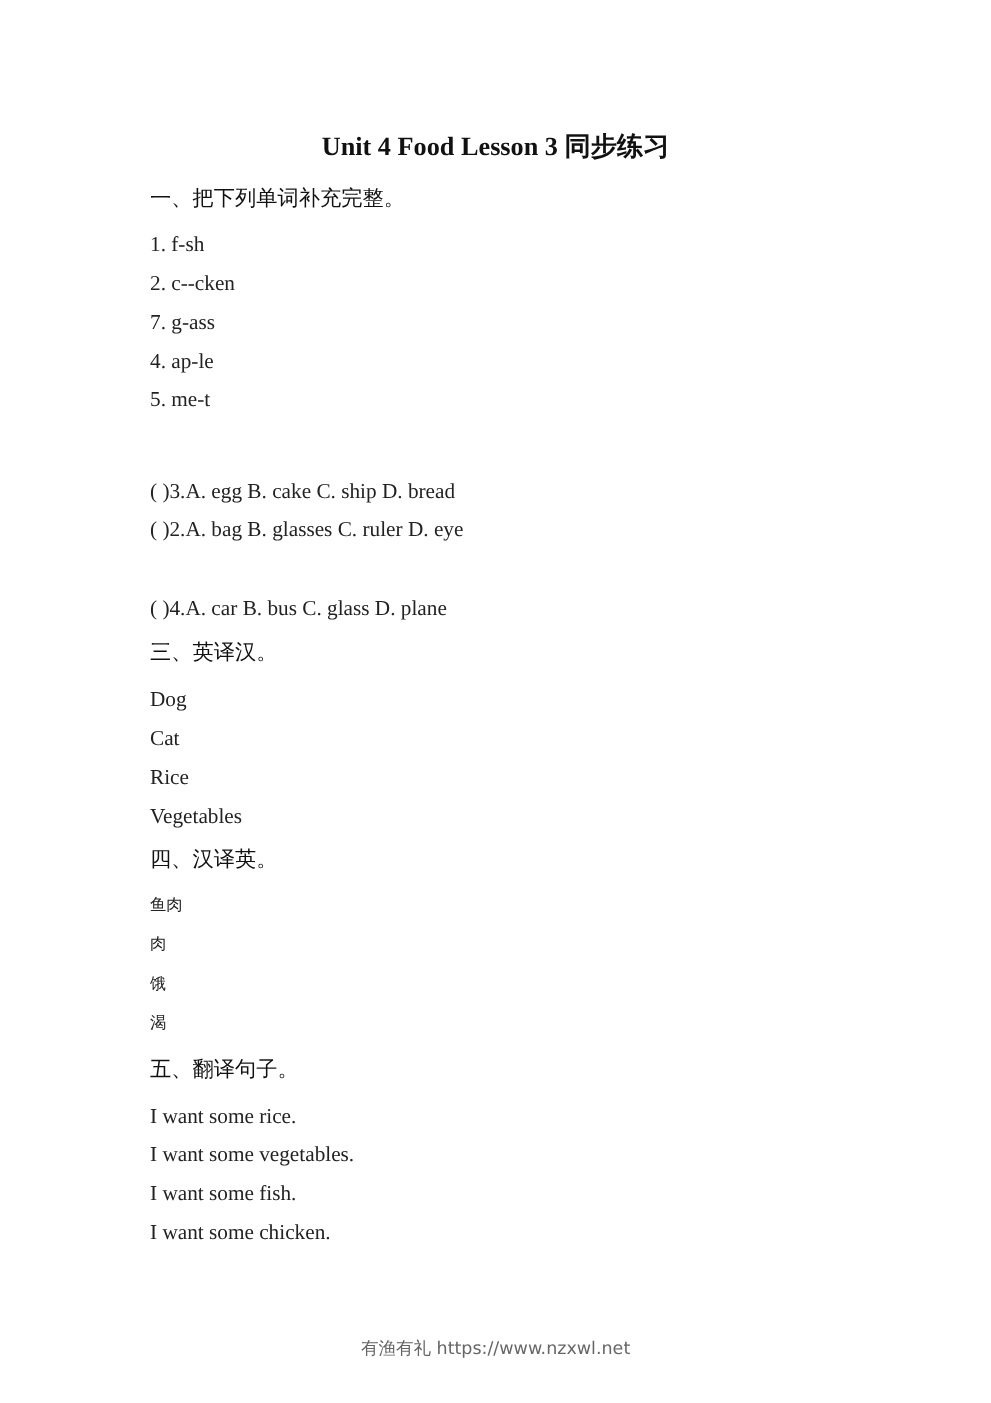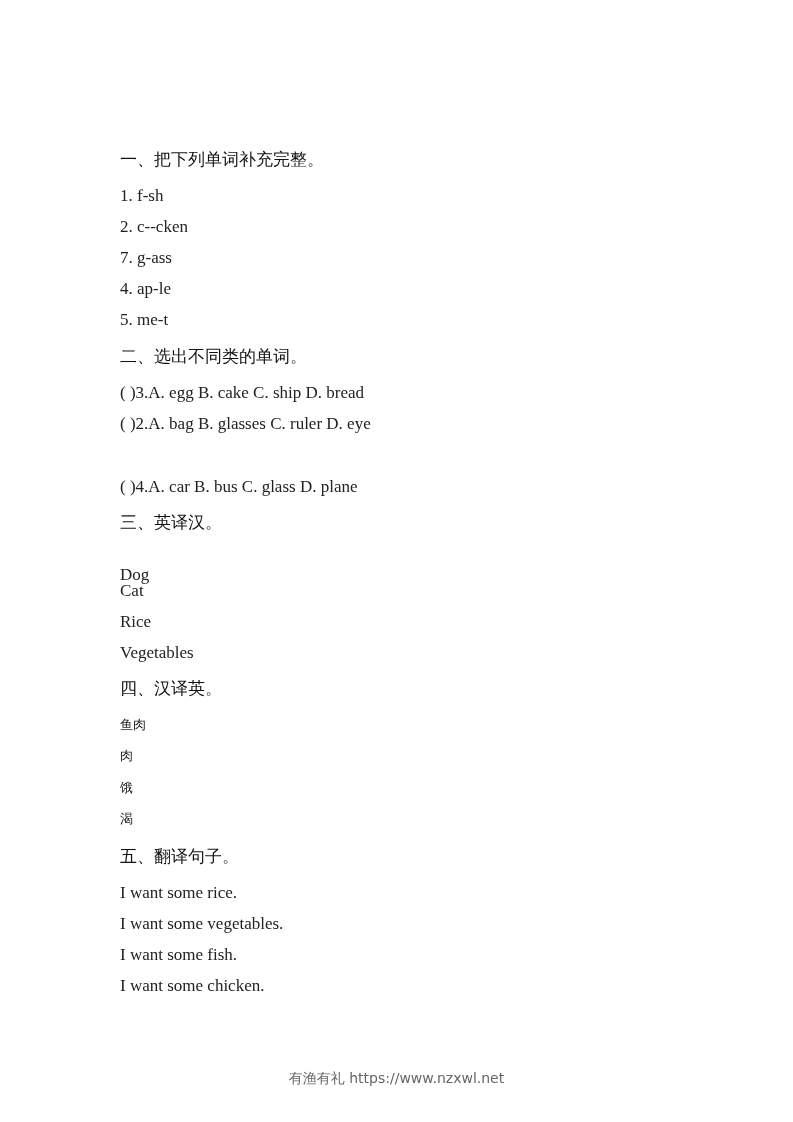--- a/index.html
+++ b/index.html
@@ -20,35 +20,35 @@
     .line.cn { font-family: "DejaVu Sans", sans-serif; font-size: 13px; }
     .footer {
       position: absolute; left: 0; width: 793px; top: 1070px; text-align: center;
       font-family: "DejaVu Sans", "Liberation Sans", sans-serif; font-size: 14px; color: #666;
     }
   </style>
 </head>
 <body>
 
 <div class="page">
+  <div class="title">Unit 4 Food Lesson 3 同步练习</div>
 
   <div class="heading" style="top:148px">一、把下列单词补充完整。</div>
   <div class="line" style="top:187px">1. f-sh</div>
   <div class="line" style="top:218px">2. c--cken</div>
   <div class="line" style="top:249px">7. g-ass</div>
   <div class="line" style="top:280px">4. ap-le</div>
   <div class="line" style="top:311px">5. me-t</div>
 
-  <div class="heading" style="top:345px">二、选出不同类的单词。</div>
   <div class="line" style="top:384px">( )3.A. egg B. cake C. ship D. bread</div>
   <div class="line" style="top:415px">( )2.A. bag B. glasses C. ruler D. eye</div>
   <div class="line" style="top:478px">( )4.A. car B. bus C. glass D. plane</div>
 
   <div class="heading" style="top:511px">三、英译汉。</div>
-  <div class="line" style="top:566px">Dog</div>
+  <div class="line" style="top:551px">Dog</div>
   <div class="line" style="top:582px">Cat</div>
   <div class="line" style="top:613px">Rice</div>
   <div class="line" style="top:644px">Vegetables</div>
 
   <div class="heading" style="top:677px">四、汉译英。</div>
   <div class="line cn" style="top:716px">鱼肉</div>
   <div class="line cn" style="top:747px">肉</div>
   <div class="line cn" style="top:779px">饿</div>
   <div class="line cn" style="top:810px">渴</div>
 

